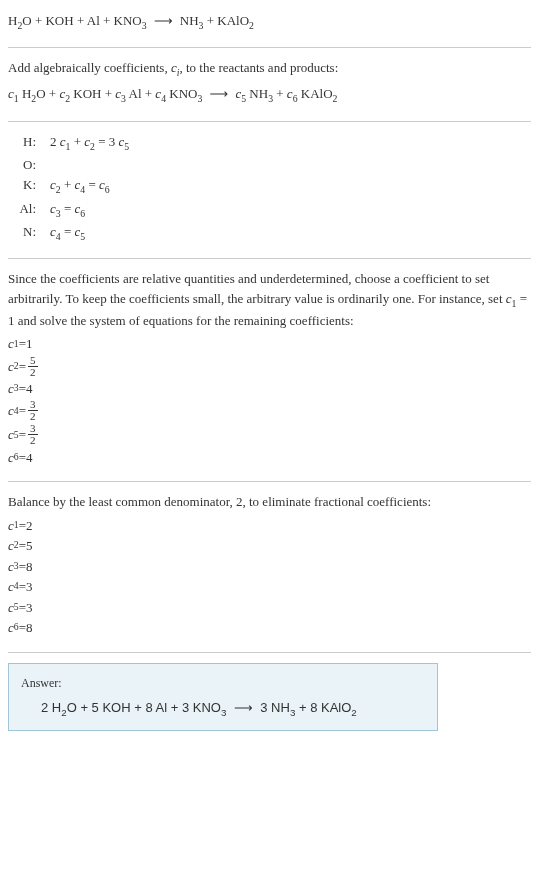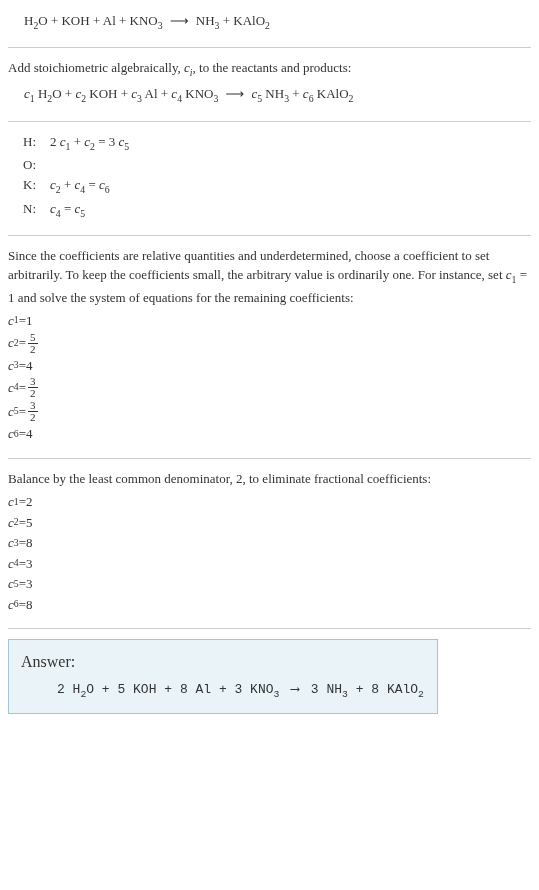--- a/index.html
+++ b/index.html
@@ -22,21 +22,21 @@
     .section-text {
       margin-bottom: 4px;
     }
     hr {
       border: none;
       border-top: 1px solid #ccc;
       margin: 10px 0;
     }
     .equation {
       font-family: Georgia, serif;
-      margin: 3px 16px;
+      margin: 3px 0;
     }
     sub {
       font-size: 0.75em;
       vertical-align: sub;
     }
     .arrow {
       display: inline-block;
       margin: 0 4px;
     }
     .atom-table {
@@ -82,61 +82,65 @@
       padding: 0 2px;
     }
     .answer-box {
       border: 1px solid #a0c4d8;
       background: #eaf4f8;
       padding: 10px 12px;
       margin-top: 6px;
       width: 430px;
     }
     .answer-label {
-      font-size: 16px;
+      font-size: 12px;
       margin-bottom: 6px;
     }
     .answer-eq {
-      font-family: Liberation Mono, monospace;
-      margin-left: 36px;
+      font-family: Liberation Sans, sans-serif;
+      margin-left: 20px;
     }
     .ital {
       font-style: italic;
     }
   </style>
 </head>
 <body>
 
 <div class="section">
   <div class="equation">H<sub>2</sub>O + KOH + Al + KNO<sub>3</sub> <span class="arrow">⟶</span> NH<sub>3</sub> + KAlO<sub>2</sub></div>
 </div>
 
 <hr>
 
 <div class="section">
   <div class="section-text">
-    <span>Add stoichiometric algebraically, </span><span class="ital">c</span><sub class="ital">i</sub><span>, to the reactants and products:</span>
+    <span>Add algebraically coefficients, </span><span class="ital">c</span><sub class="ital">i</sub><span>, to the reactants and products:</span>
   </div>
   <div class="equation"><span class="ital">c</span><sub>1</sub> H<sub>2</sub>O + <span class="ital">c</span><sub>2</sub> KOH + <span class="ital">c</span><sub>3</sub> Al + <span class="ital">c</span><sub>4</sub> KNO<sub>3</sub> <span class="arrow">⟶</span> <span class="ital">c</span><sub>5</sub> NH<sub>3</sub> + <span class="ital">c</span><sub>6</sub> KAlO<sub>2</sub></div>
 </div>
 
 <hr>
 
 <div class="section">
   <div class="atom-table">
     <div class="atom-row">
       <div class="atom-label">H:</div>
       <div class="atom-eq">2 <span class="ital">c</span><sub>1</sub> + <span class="ital">c</span><sub>2</sub> = 3 <span class="ital">c</span><sub>5</sub></div>
     </div>
     <div class="atom-row">
       <div class="atom-label">O:</div>
     </div>
     <div class="atom-row">
       <div class="atom-label">K:</div>
       <div class="atom-eq"><span class="ital">c</span><sub>2</sub> + <span class="ital">c</span><sub>4</sub> = <span class="ital">c</span><sub>6</sub></div>
+    </div>
+    <div class="atom-row">
+      <div class="atom-label">Al:</div>
+      <div class="atom-eq"><span class="ital">c</span><sub>3</sub> = <span class="ital">c</span><sub>6</sub></div>
     </div>
     <div class="atom-row">
       <div class="atom-label">N:</div>
       <div class="atom-eq"><span class="ital">c</span><sub>4</sub> = <span class="ital">c</span><sub>5</sub></div>
     </div>
   </div>
 </div>
 
 <hr>
 

